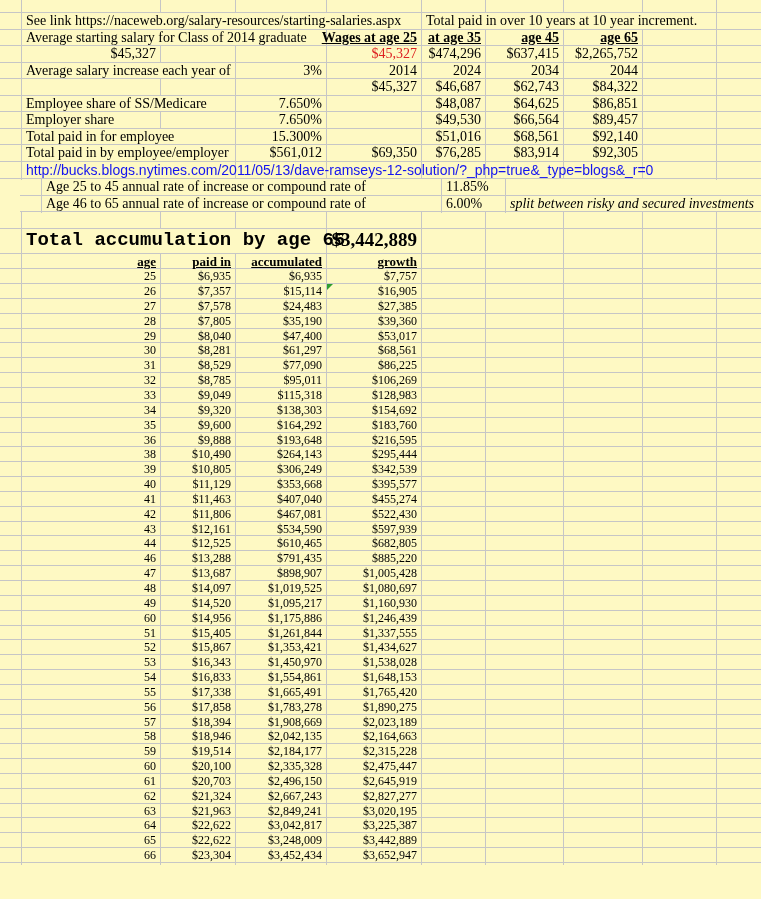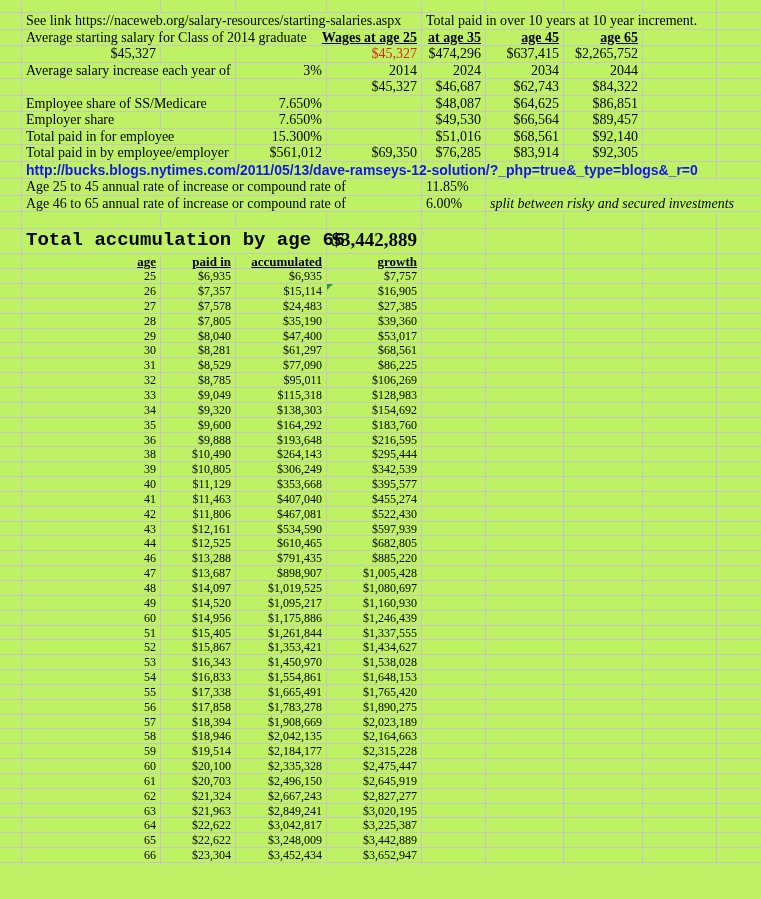--- a/index.html
+++ b/index.html
@@ -1,49 +1,49 @@
 <!DOCTYPE html>
 <html><head>
 <meta charset="utf-8">
 <style>
   * { box-sizing: border-box; margin: 0; padding: 0; }
   html,body { background:#fff; }
   .sheet{
     position:relative; width:761px; height:899px; overflow:hidden;
-    background:#bef264; color:#000;
+    background:#fef9c3; color:#000;
     font-family:"Liberation Serif", serif; font-size:14px;
   }
   .row{
     display:grid;
     grid-template-columns:22px 139px 75px 91px 95px 64px 78px 79px 74px 44px;
     border-bottom:1px solid #c6c6c6;
     align-items:end;
   }
   .c{
     height:100%; border-right:1px solid #c6c6c6;
     padding:0 4px 1px 4px; white-space:nowrap; position:relative;
     overflow:visible;
   }
   .c:last-child{ border-right:none; }
   .s2{ grid-column:span 2;margin-top:17px; } .s3{ grid-column:span 3; }
-  .s4{ grid-column:span 4; } .s8{ grid-column:span 8;font-weight:bold; }
+  .s4{ grid-column:span 4; } .s8{ grid-column:span 8; }
   .num{ text-align:right; }
   .bu{ font-weight:bold; text-decoration:underline;font-family:Liberation Serif, serif; }
   .red{ color:#dd2222; }
   .it{ font-style:italic; }
   .ovl{ direction:rtl; }
   .url{ font-family:"Liberation Sans", sans-serif; color:#1414f0; font-size:14px; padding-bottom:2px; }
   .title{ font-size:19px; font-weight:bold; padding-bottom:2px;font-family:Liberation Mono, monospace; }
   .total{ font-size:19px; font-weight:bold; text-align:right; padding-bottom:2px; }
   .hd{ font-size:13px; }
   
   .rh0{ height:13px; }
   .rha{ height:16.5px; }
   .rhu{ height:17.5px; }
-  .rhr{ height:16.7px; }
+  .rhr{ height:16.7px;margin-left:20px; }
   .rhe{ height:16.9px; }
   .rht{ height:25px; }
   .rhh{ height:15px; }
   .dr{ height:14.85px; font-size:12px; }
   .dr .c{ padding-bottom:2px; }
   .tri{
     position:absolute; top:0; left:0; width:0; height:0;
     border-top:6px solid #2f9e2f; border-right:6px solid transparent;
   }
 </style>

